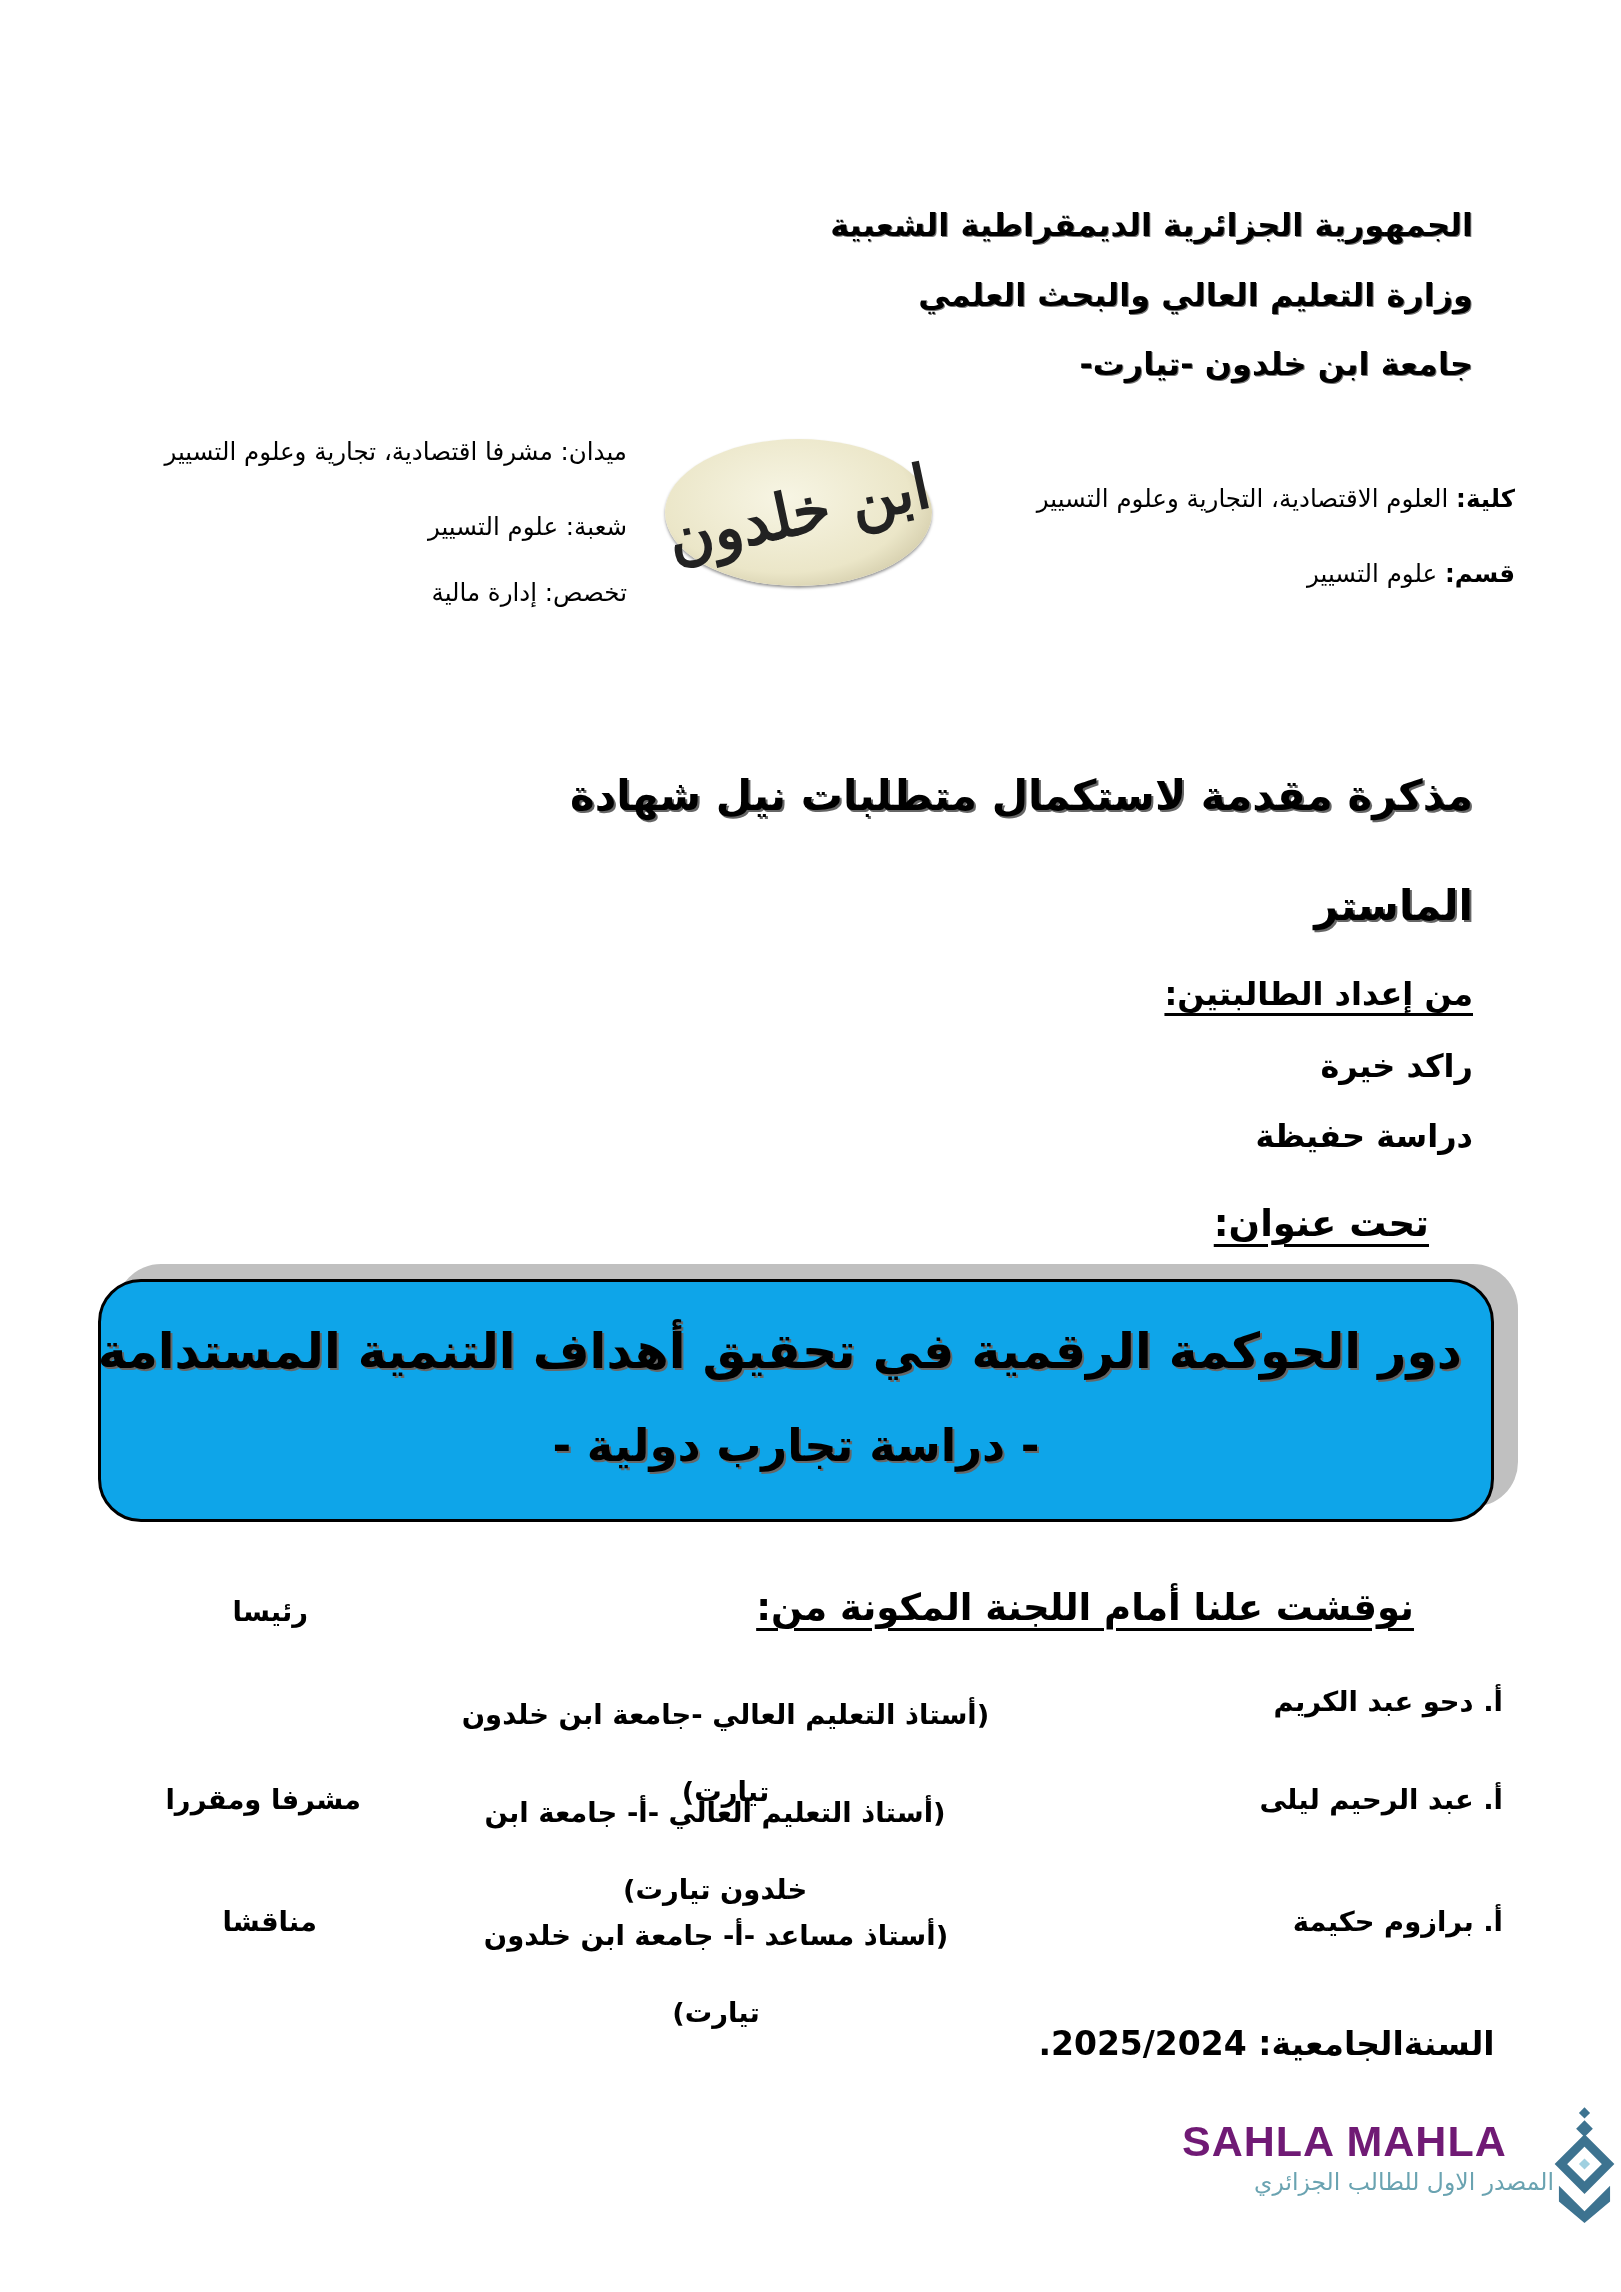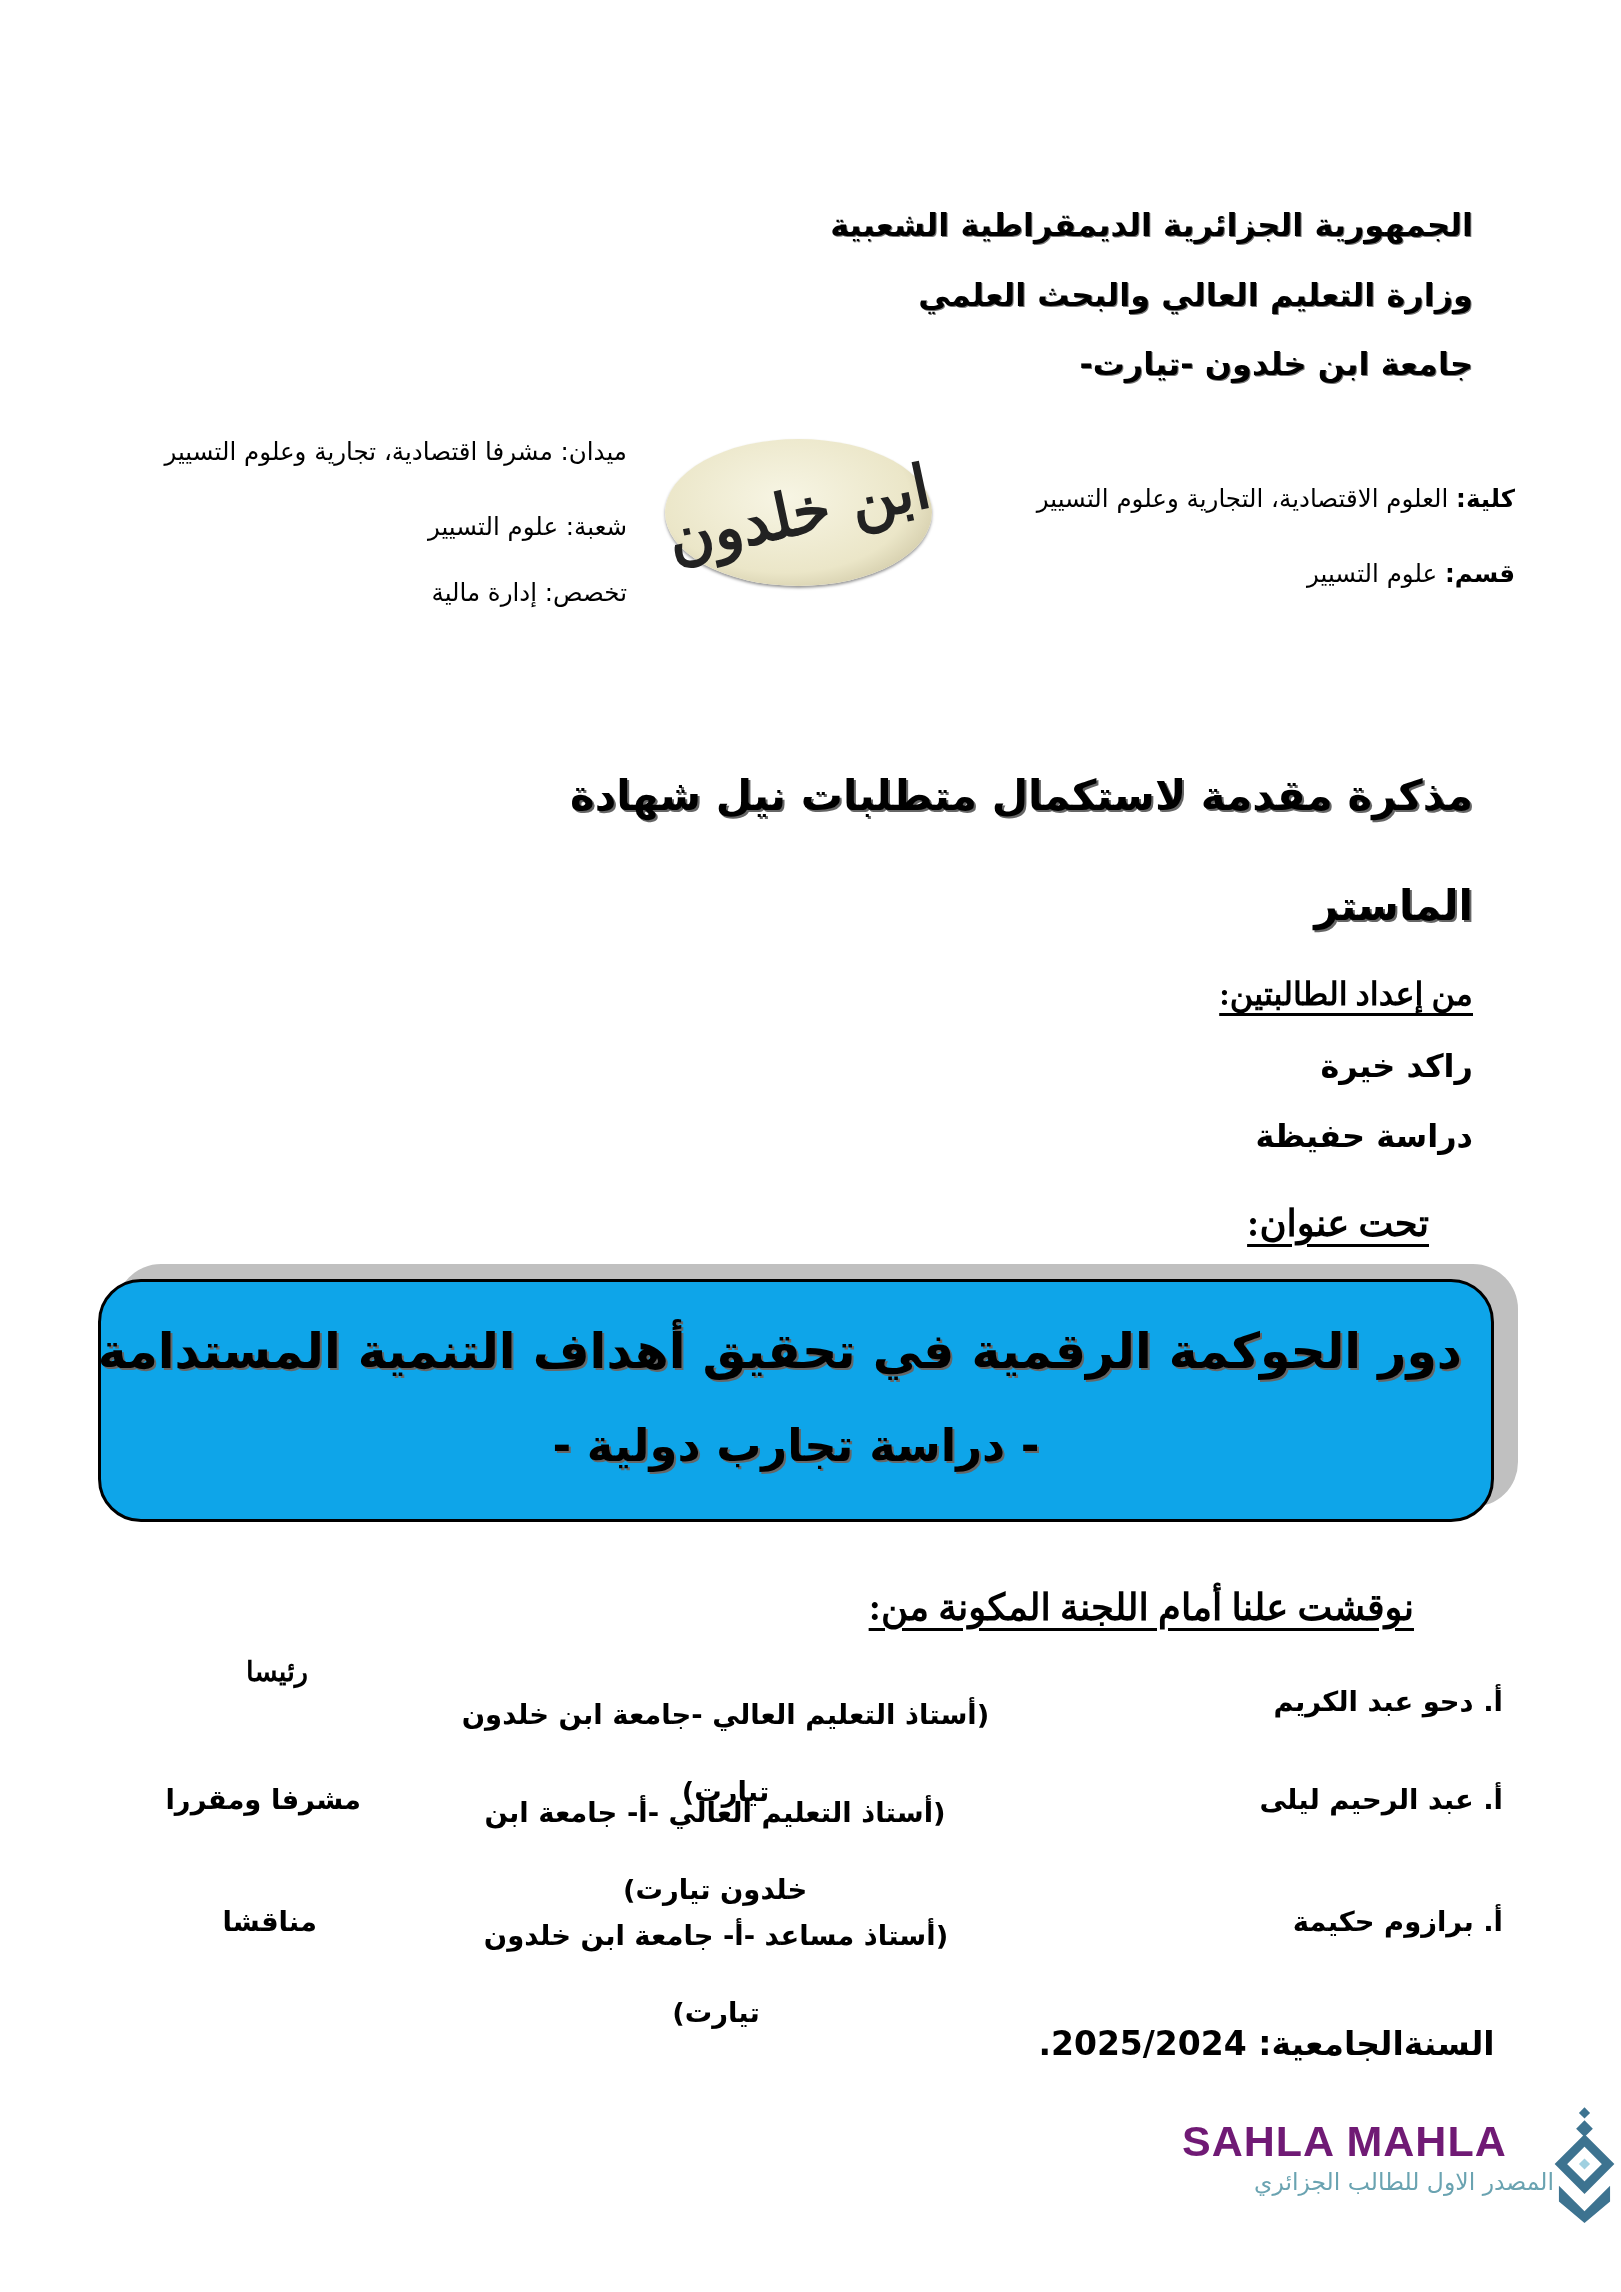--- a/index.html
+++ b/index.html
@@ -12,21 +12,21 @@
     .center-line {
       position: absolute; left: 0; width: 1473px; text-align: right;
       direction: rtl; font-weight: bold;
     }
     .header-line { font-size: 32px; text-shadow: 1px 1px 0 #777; }
     .side-text { font-size: 24.5px; white-space: nowrap; direction: rtl; }
     .side-text b { font-weight: bold; }
     .main-title {
       font-size: 42px; font-weight: bold; text-shadow: 2px 2px 0 #666; margin-top: 36px;
     }
-    .underlined { text-decoration: underline; text-decoration-thickness: 2.9px; text-underline-offset: 7.8px; font-family: Liberation Serif, serif; }
+    .underlined { text-decoration: underline; text-decoration-thickness: 2.9px; text-underline-offset: 7.8px; }
     .student { font-size: 32px; }
     .title-box-shadow {
       position: absolute; left: 116px; top: 1264px; width: 1402px; height: 243px;
       background: #c0c0c0; border-radius: 45px;
     }
     .title-box {
       position: absolute; left: 98px; top: 1279px; width: 1396px; height: 243px;
       background: #0ea5e9; border: 3.9px solid #000; border-radius: 43px; box-sizing: border-box;
     }
     .thesis-title {
@@ -105,21 +105,21 @@
   <div class="thesis-subtitle">-  دراسة تجارب دولية -</div>
 </div>
 
 <div class="center-line" style="top:1586px; font-size:37px; left:-59px;">
   <span class="underlined">نوقشت علنا أمام اللجنة المكونة من:</span>
 </div>
 
 <div>
   <div class="jury-name" style="right:118px; top:1686px;">أ. دحو عبد الكريم</div>
   <div class="jury-rank" style="left:451px; top:1676px; width:549px;">(أستاذ التعليم العالي -جامعة ابن خلدون تيارت)</div>
-  <div class="jury-role" style="right:1313px; top:1656px;font-family:Liberation Serif, serif;">رئيسا</div>
+  <div class="jury-role" style="right:1313px; top:1596px;">رئيسا</div>
 </div>
 <div>
   <div class="jury-name" style="right:118px; top:1784px;">أ. عبد الرحيم ليلى</div>
   <div class="jury-rank" style="left:470px; top:1774px; width:490px;">(أستاذ التعليم العالي -أ- جامعة ابن خلدون تيارت)</div>
   <div class="jury-role" style="right:1260px; top:1784px;">مشرفا ومقررا</div>
 </div>
 <div>
   <div class="jury-name" style="right:118px; top:1906px;">أ. برازوم حكيمة</div>
   <div class="jury-rank" style="left:461px; top:1897px; width:510px;">(أستاذ مساعد -أ- جامعة ابن خلدون تيارت)</div>
   <div class="jury-role" style="right:1304px; top:1906px;">مناقشا</div>

